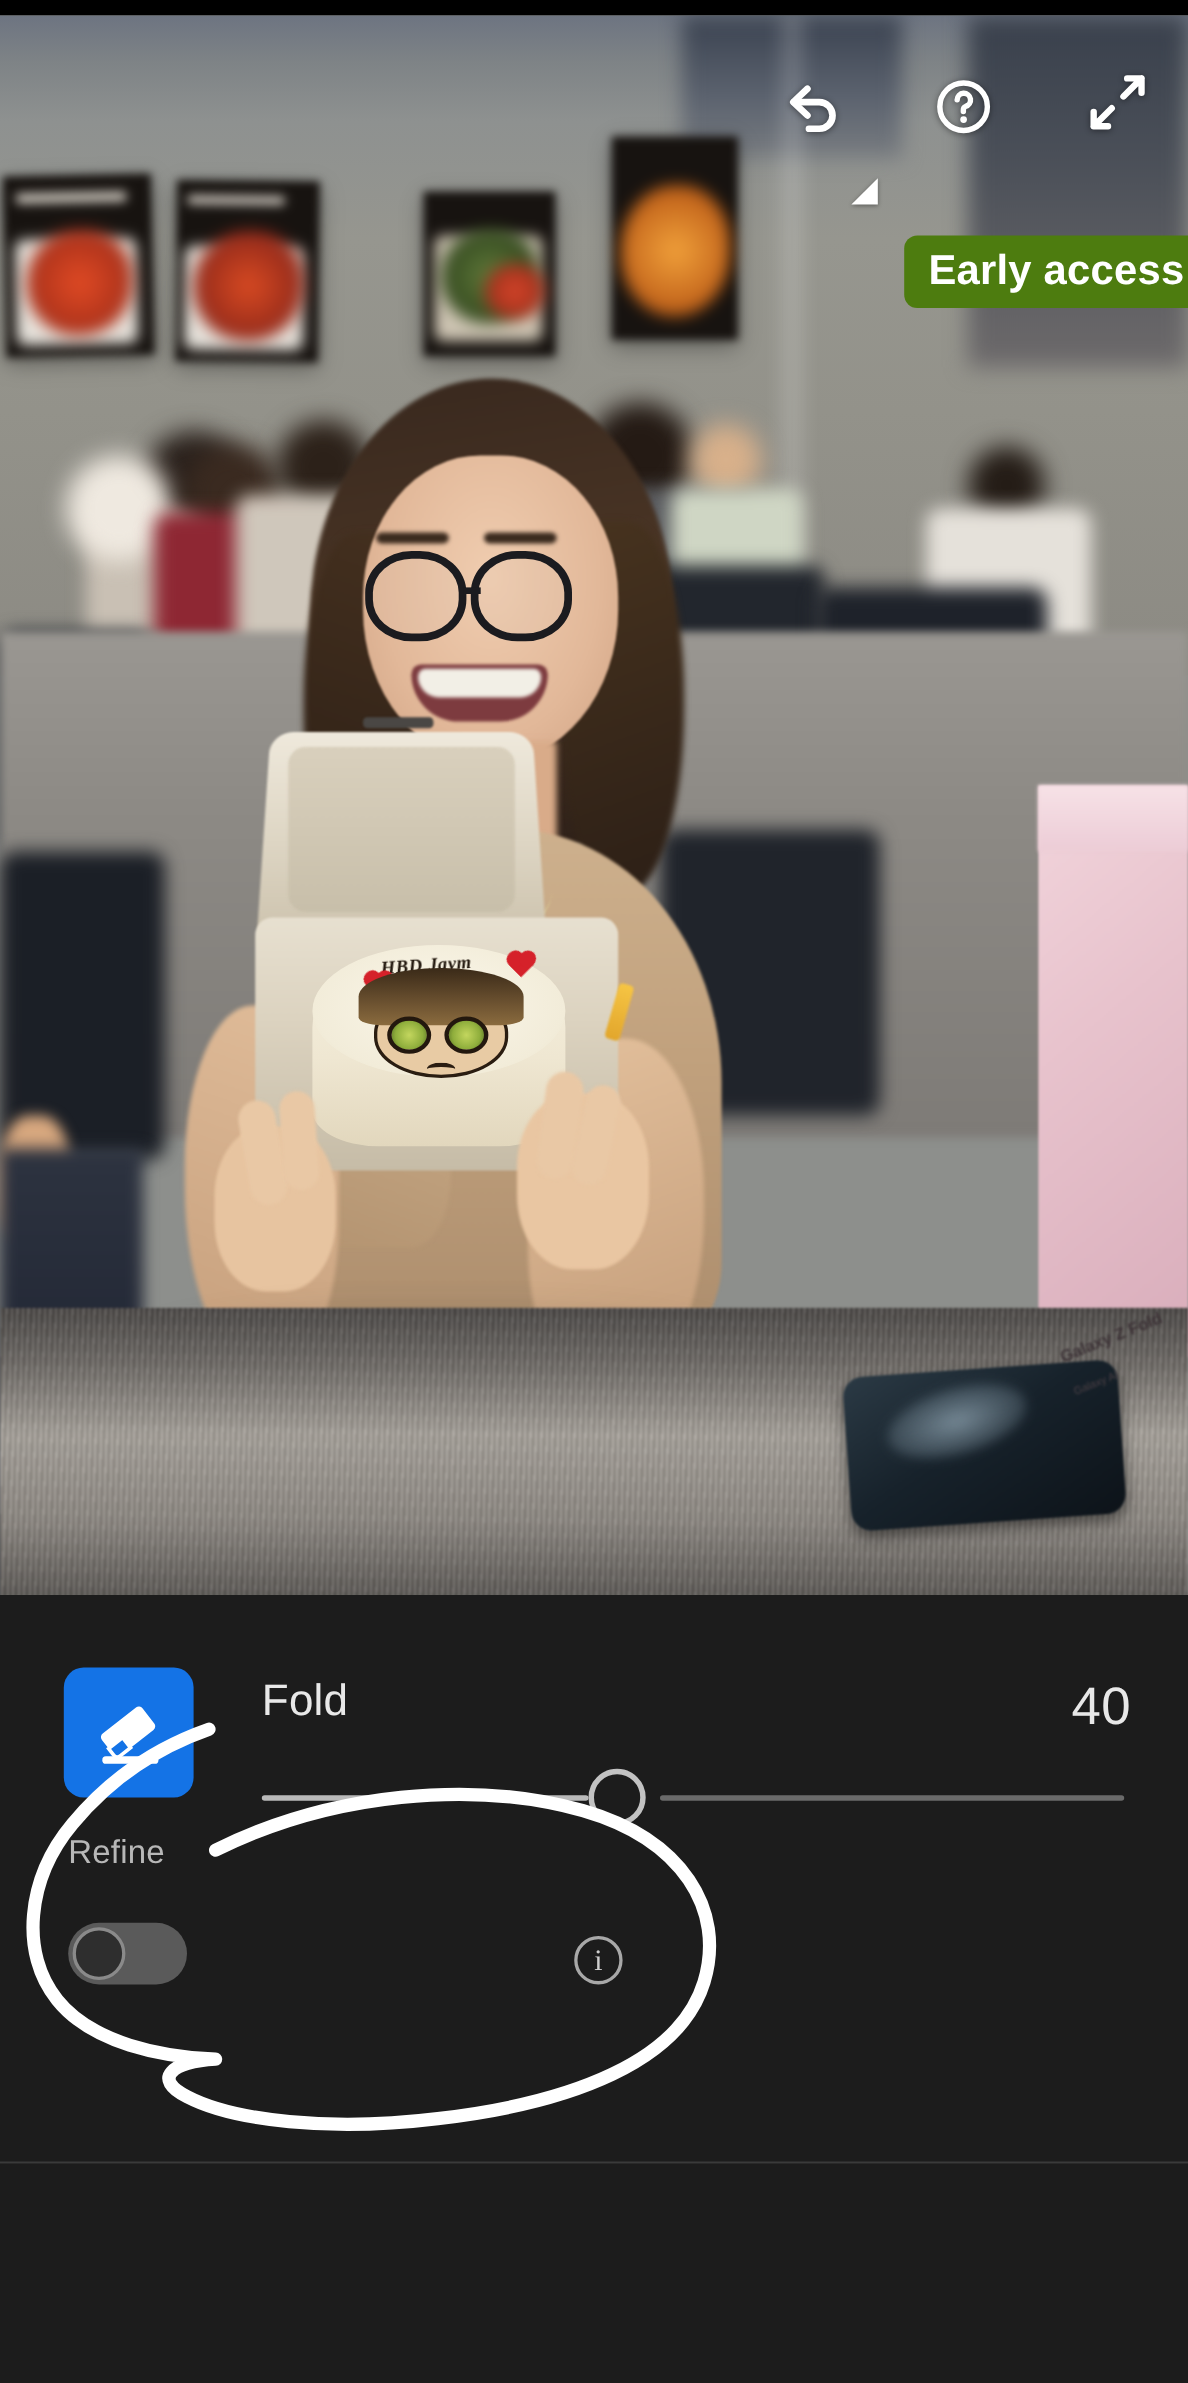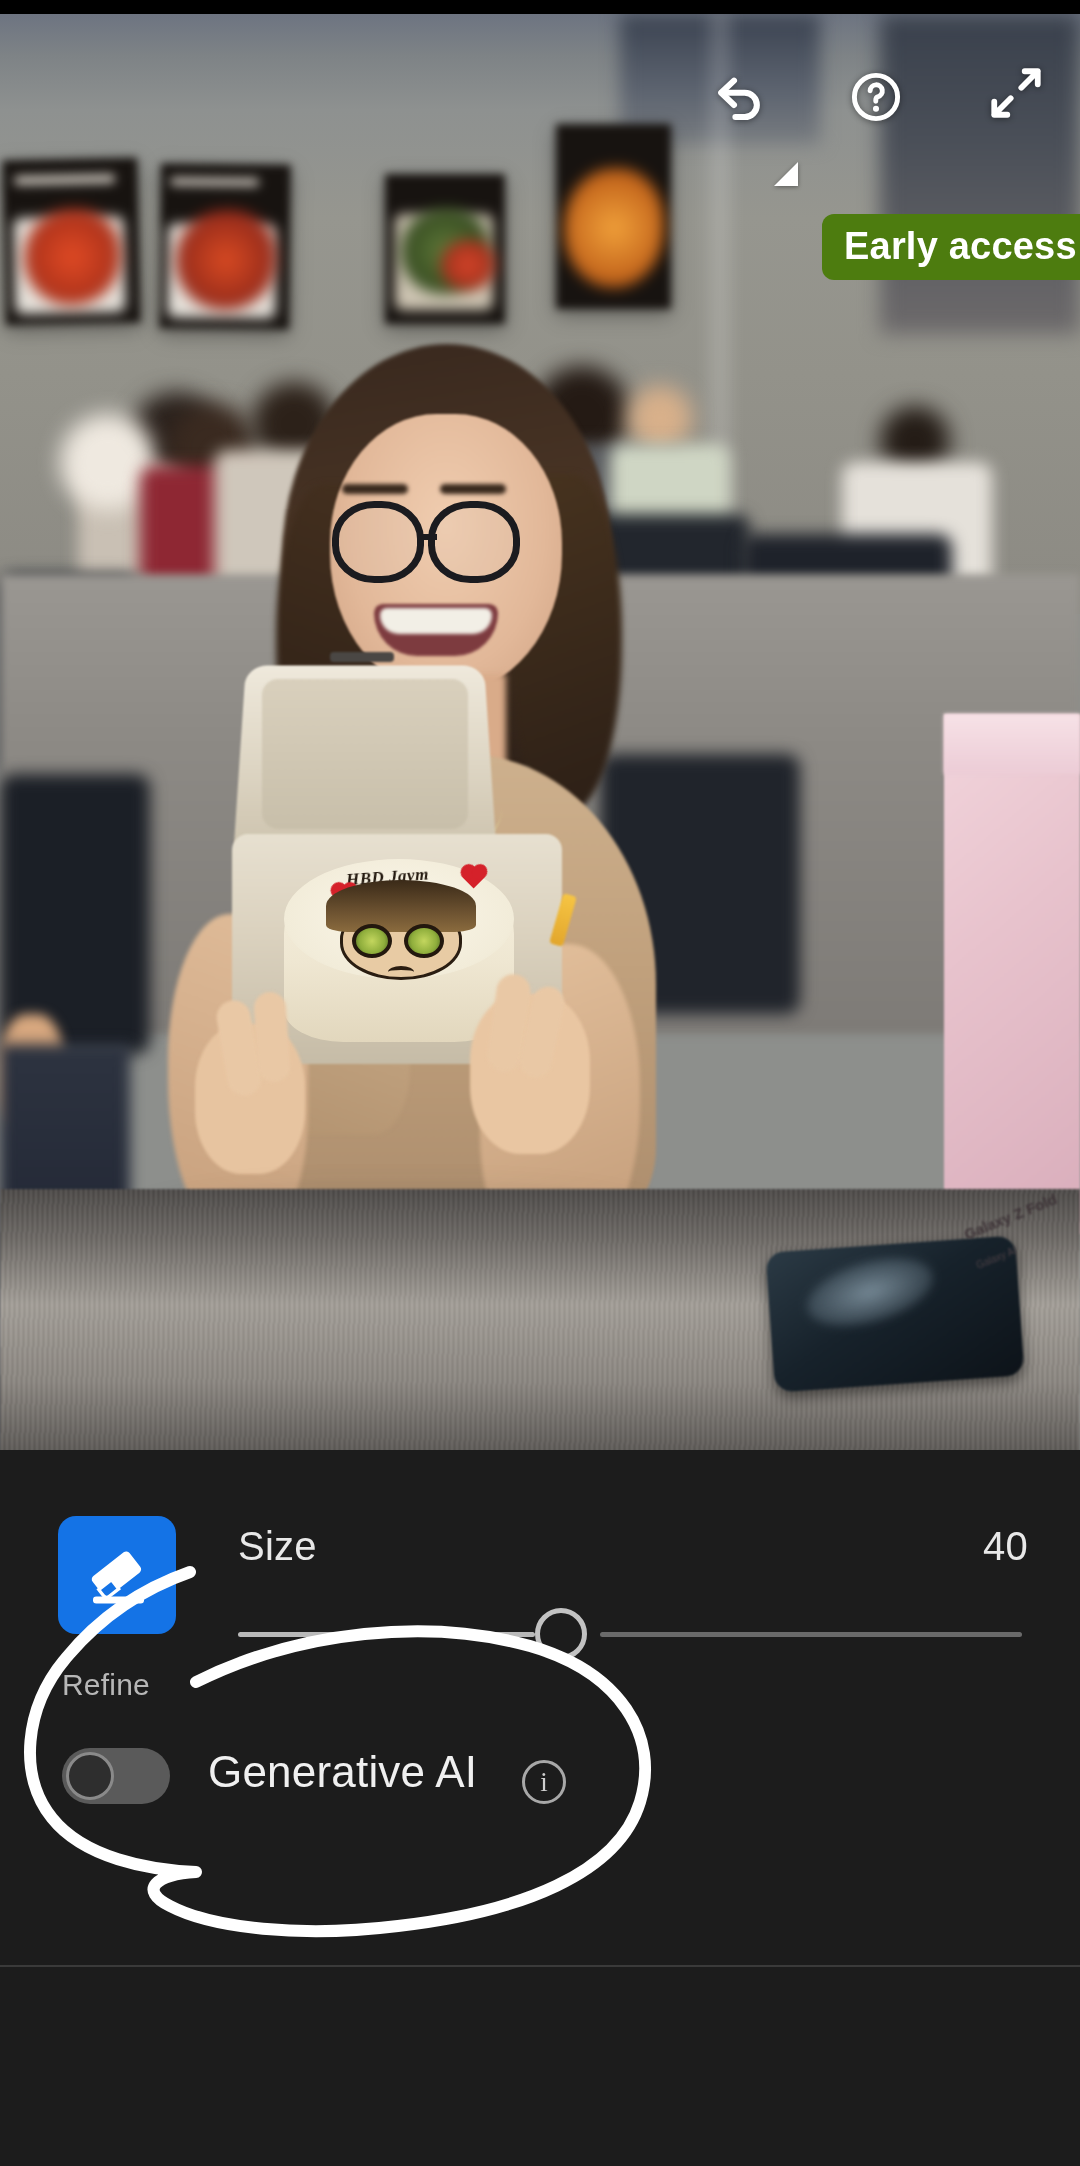--- a/index.html
+++ b/index.html
@@ -337,21 +337,21 @@
     background:#1473E6; border-radius:18px;
     display:flex; align-items:center; justify-content:center;
   }
 
   .size-label {
     position:absolute; left:238px; top:1524px;
     color:#e8e8e8; font-size:40px; letter-spacing:.2px;
   }
   .size-value {
     position:absolute; right:52px; top:1524px;
-    color:#e8e8e8; font-size:40px; letter-spacing:.2px;
+    color:#e8e8e8; font-size:48px; letter-spacing:.2px;
   }
   .slider {
     position:absolute; left:238px; top:1600px; width:784px; height:70px;
   }
   .slider-track-fill {
     position:absolute; left:0; top:32px; width:297px; height:5px;
     background:#b9b9b9; border-radius:3px;
   }
   .slider-track-rest {
     position:absolute; left:362px; top:32px; width:422px; height:5px;
@@ -555,35 +555,34 @@
       <g transform="rotate(-38 12 12)">
         <rect x="4.2" y="7.4" width="15.6" height="8.6" rx="1.4" fill="#fff"></rect>
         <rect x="4.2" y="11.8" width="5.6" height="4.2" fill="#1473E6" opacity="0"></rect>
         <path d="M4.2 12.1h5.4v3.9H5.6a1.4 1.4 0 0 1-1.4-1.4z" fill="#1473E6"></path>
         <path d="M4.2 12.1h5.4v3.9H5.6a1.4 1.4 0 0 1-1.4-1.4z" fill="none" stroke="#fff" stroke-width="1.1"></path>
       </g>
       <rect x="4" y="19.2" width="17" height="2.3" rx="1.1" fill="#fff"></rect>
     </svg>
   </div>
 
-  <div class="size-label">Size</div>
+  <div class="size-label">Fold</div>
   <div class="size-value">40</div>
 
   <div class="slider">
     <div class="slider-track-fill"></div>
     <div class="slider-track-rest"></div>
     <div class="slider-thumb"></div>
   </div>
 
   <div class="remove-sublabel">Refine</div>
 
   <div class="toggle">
     <div class="toggle-knob"></div>
   </div>
-  <div class="genai-label">Generative AI</div>
   <div class="info-icon">i</div>
 
 
   <div class="panel-divider"></div>
 
   <div class="action-bar">
     
     
     
   </div>

